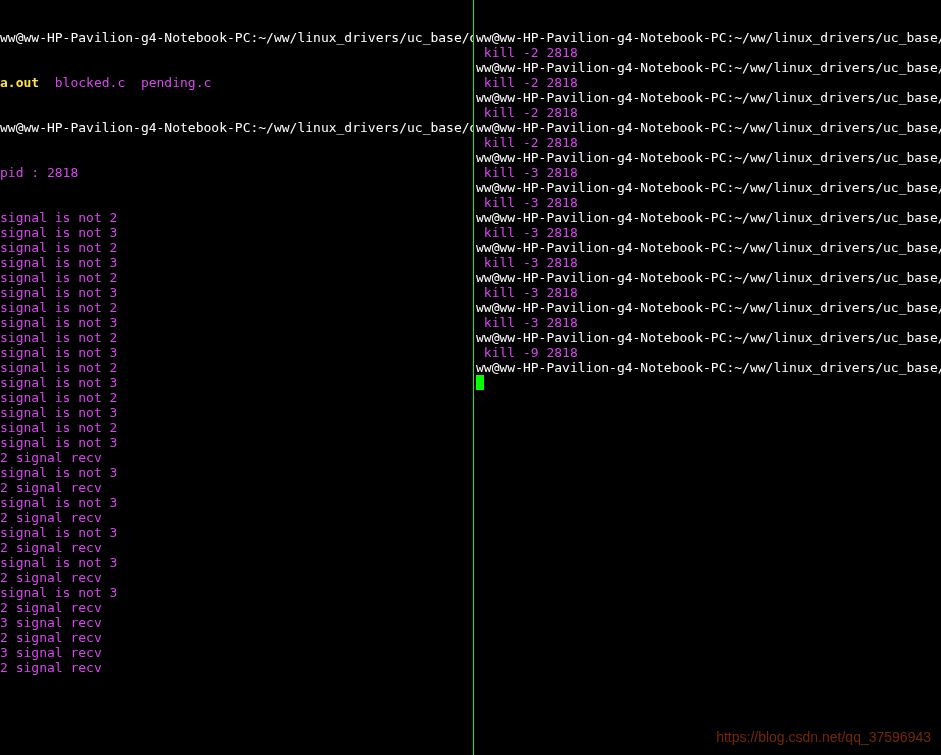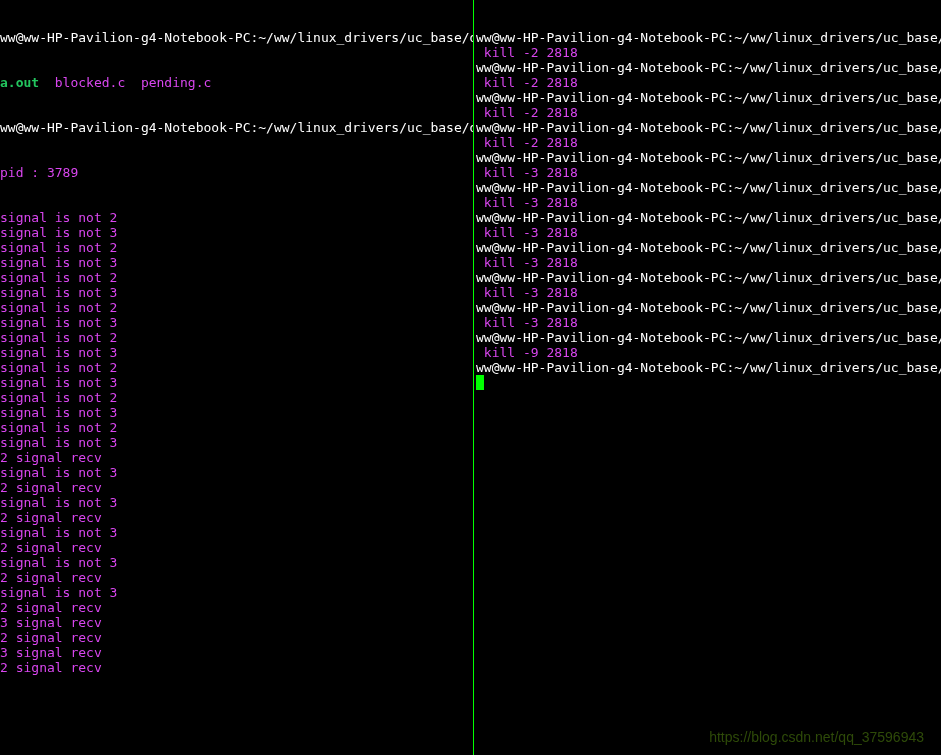--- a/index.html
+++ b/index.html
@@ -36,52 +36,52 @@
       flex: 1;
       padding-left: 2px;
     }
     .prompt {
       color: #ffffff;
     }
     .output {
       color: #d946ef;
     }
     .exe {
-      color: #22c55e;
+      color: #fde047;
       font-weight: bold;
     }
     .cursor {
       display: inline-block;
       width: 8px;
       height: 15px;
       background: #00ff00;
       vertical-align: bottom;
     }
     .line {
       height: 15px;
     }
     .watermark {
       position: absolute;
-      right: 17px;
+      right: 10px;
       bottom: 10px;
-      color: #4d7c0f;
+      color: #c2410c;
       font-size: 14px;
       font-family: Arial, sans-serif;
       opacity: 0.6;
     }
   </style>
 </head>
 <body>
 
 <div class="container">
   <div class="pane pane-left">
     <div class="line"><span class="prompt">ww@ww-HP-Pavilion-g4-Notebook-PC:~/ww/linux_drivers/uc_base/day10$</span></div>
     <div class="line"><span class="exe">a.out</span><span class="output">  blocked.c  pending.c</span></div>
     <div class="line"><span class="prompt">ww@ww-HP-Pavilion-g4-Notebook-PC:~/ww/linux_drivers/uc_base/day10$</span></div>
-    <div class="line output">pid : 3789</div>
+    <div class="line output">pid : 2818</div>
     <div id="left-signals"><div class="line output">signal is not 2</div><div class="line output">signal is not 3</div><div class="line output">signal is not 2</div><div class="line output">signal is not 3</div><div class="line output">signal is not 2</div><div class="line output">signal is not 3</div><div class="line output">signal is not 2</div><div class="line output">signal is not 3</div><div class="line output">signal is not 2</div><div class="line output">signal is not 3</div><div class="line output">signal is not 2</div><div class="line output">signal is not 3</div><div class="line output">signal is not 2</div><div class="line output">signal is not 3</div><div class="line output">signal is not 2</div><div class="line output">signal is not 3</div><div class="line output">2 signal recv</div><div class="line output">signal is not 3</div><div class="line output">2 signal recv</div><div class="line output">signal is not 3</div><div class="line output">2 signal recv</div><div class="line output">signal is not 3</div><div class="line output">2 signal recv</div><div class="line output">signal is not 3</div><div class="line output">2 signal recv</div><div class="line output">signal is not 3</div><div class="line output">2 signal recv</div><div class="line output">3 signal recv</div><div class="line output">2 signal recv</div><div class="line output">3 signal recv</div><div class="line output">2 signal recv</div></div>
     
     
   </div>
   <div class="pane pane-right">
     <div id="right-lines"><div class="line"><span class="prompt">ww@ww-HP-Pavilion-g4-Notebook-PC:~/ww/linux_drivers/uc_base/day10$</span></div><div class="line"><span class="output"> kill -2 2818</span></div><div class="line"><span class="prompt">ww@ww-HP-Pavilion-g4-Notebook-PC:~/ww/linux_drivers/uc_base/day10$</span></div><div class="line"><span class="output"> kill -2 2818</span></div><div class="line"><span class="prompt">ww@ww-HP-Pavilion-g4-Notebook-PC:~/ww/linux_drivers/uc_base/day10$</span></div><div class="line"><span class="output"> kill -2 2818</span></div><div class="line"><span class="prompt">ww@ww-HP-Pavilion-g4-Notebook-PC:~/ww/linux_drivers/uc_base/day10$</span></div><div class="line"><span class="output"> kill -2 2818</span></div><div class="line"><span class="prompt">ww@ww-HP-Pavilion-g4-Notebook-PC:~/ww/linux_drivers/uc_base/day10$</span></div><div class="line"><span class="output"> kill -3 2818</span></div><div class="line"><span class="prompt">ww@ww-HP-Pavilion-g4-Notebook-PC:~/ww/linux_drivers/uc_base/day10$</span></div><div class="line"><span class="output"> kill -3 2818</span></div><div class="line"><span class="prompt">ww@ww-HP-Pavilion-g4-Notebook-PC:~/ww/linux_drivers/uc_base/day10$</span></div><div class="line"><span class="output"> kill -3 2818</span></div><div class="line"><span class="prompt">ww@ww-HP-Pavilion-g4-Notebook-PC:~/ww/linux_drivers/uc_base/day10$</span></div><div class="line"><span class="output"> kill -3 2818</span></div><div class="line"><span class="prompt">ww@ww-HP-Pavilion-g4-Notebook-PC:~/ww/linux_drivers/uc_base/day10$</span></div><div class="line"><span class="output"> kill -3 2818</span></div><div class="line"><span class="prompt">ww@ww-HP-Pavilion-g4-Notebook-PC:~/ww/linux_drivers/uc_base/day10$</span></div><div class="line"><span class="output"> kill -3 2818</span></div><div class="line"><span class="prompt">ww@ww-HP-Pavilion-g4-Notebook-PC:~/ww/linux_drivers/uc_base/day10$</span></div><div class="line"><span class="output"> kill -9 2818</span></div><div class="line"><span class="prompt">ww@ww-HP-Pavilion-g4-Notebook-PC:~/ww/linux_drivers/uc_base/day10$</span></div><div class="line"><span class="cursor"></span></div></div>
   </div>
 </div>
 
 <div class="watermark">https://blog.csdn.net/qq_37596943</div>

